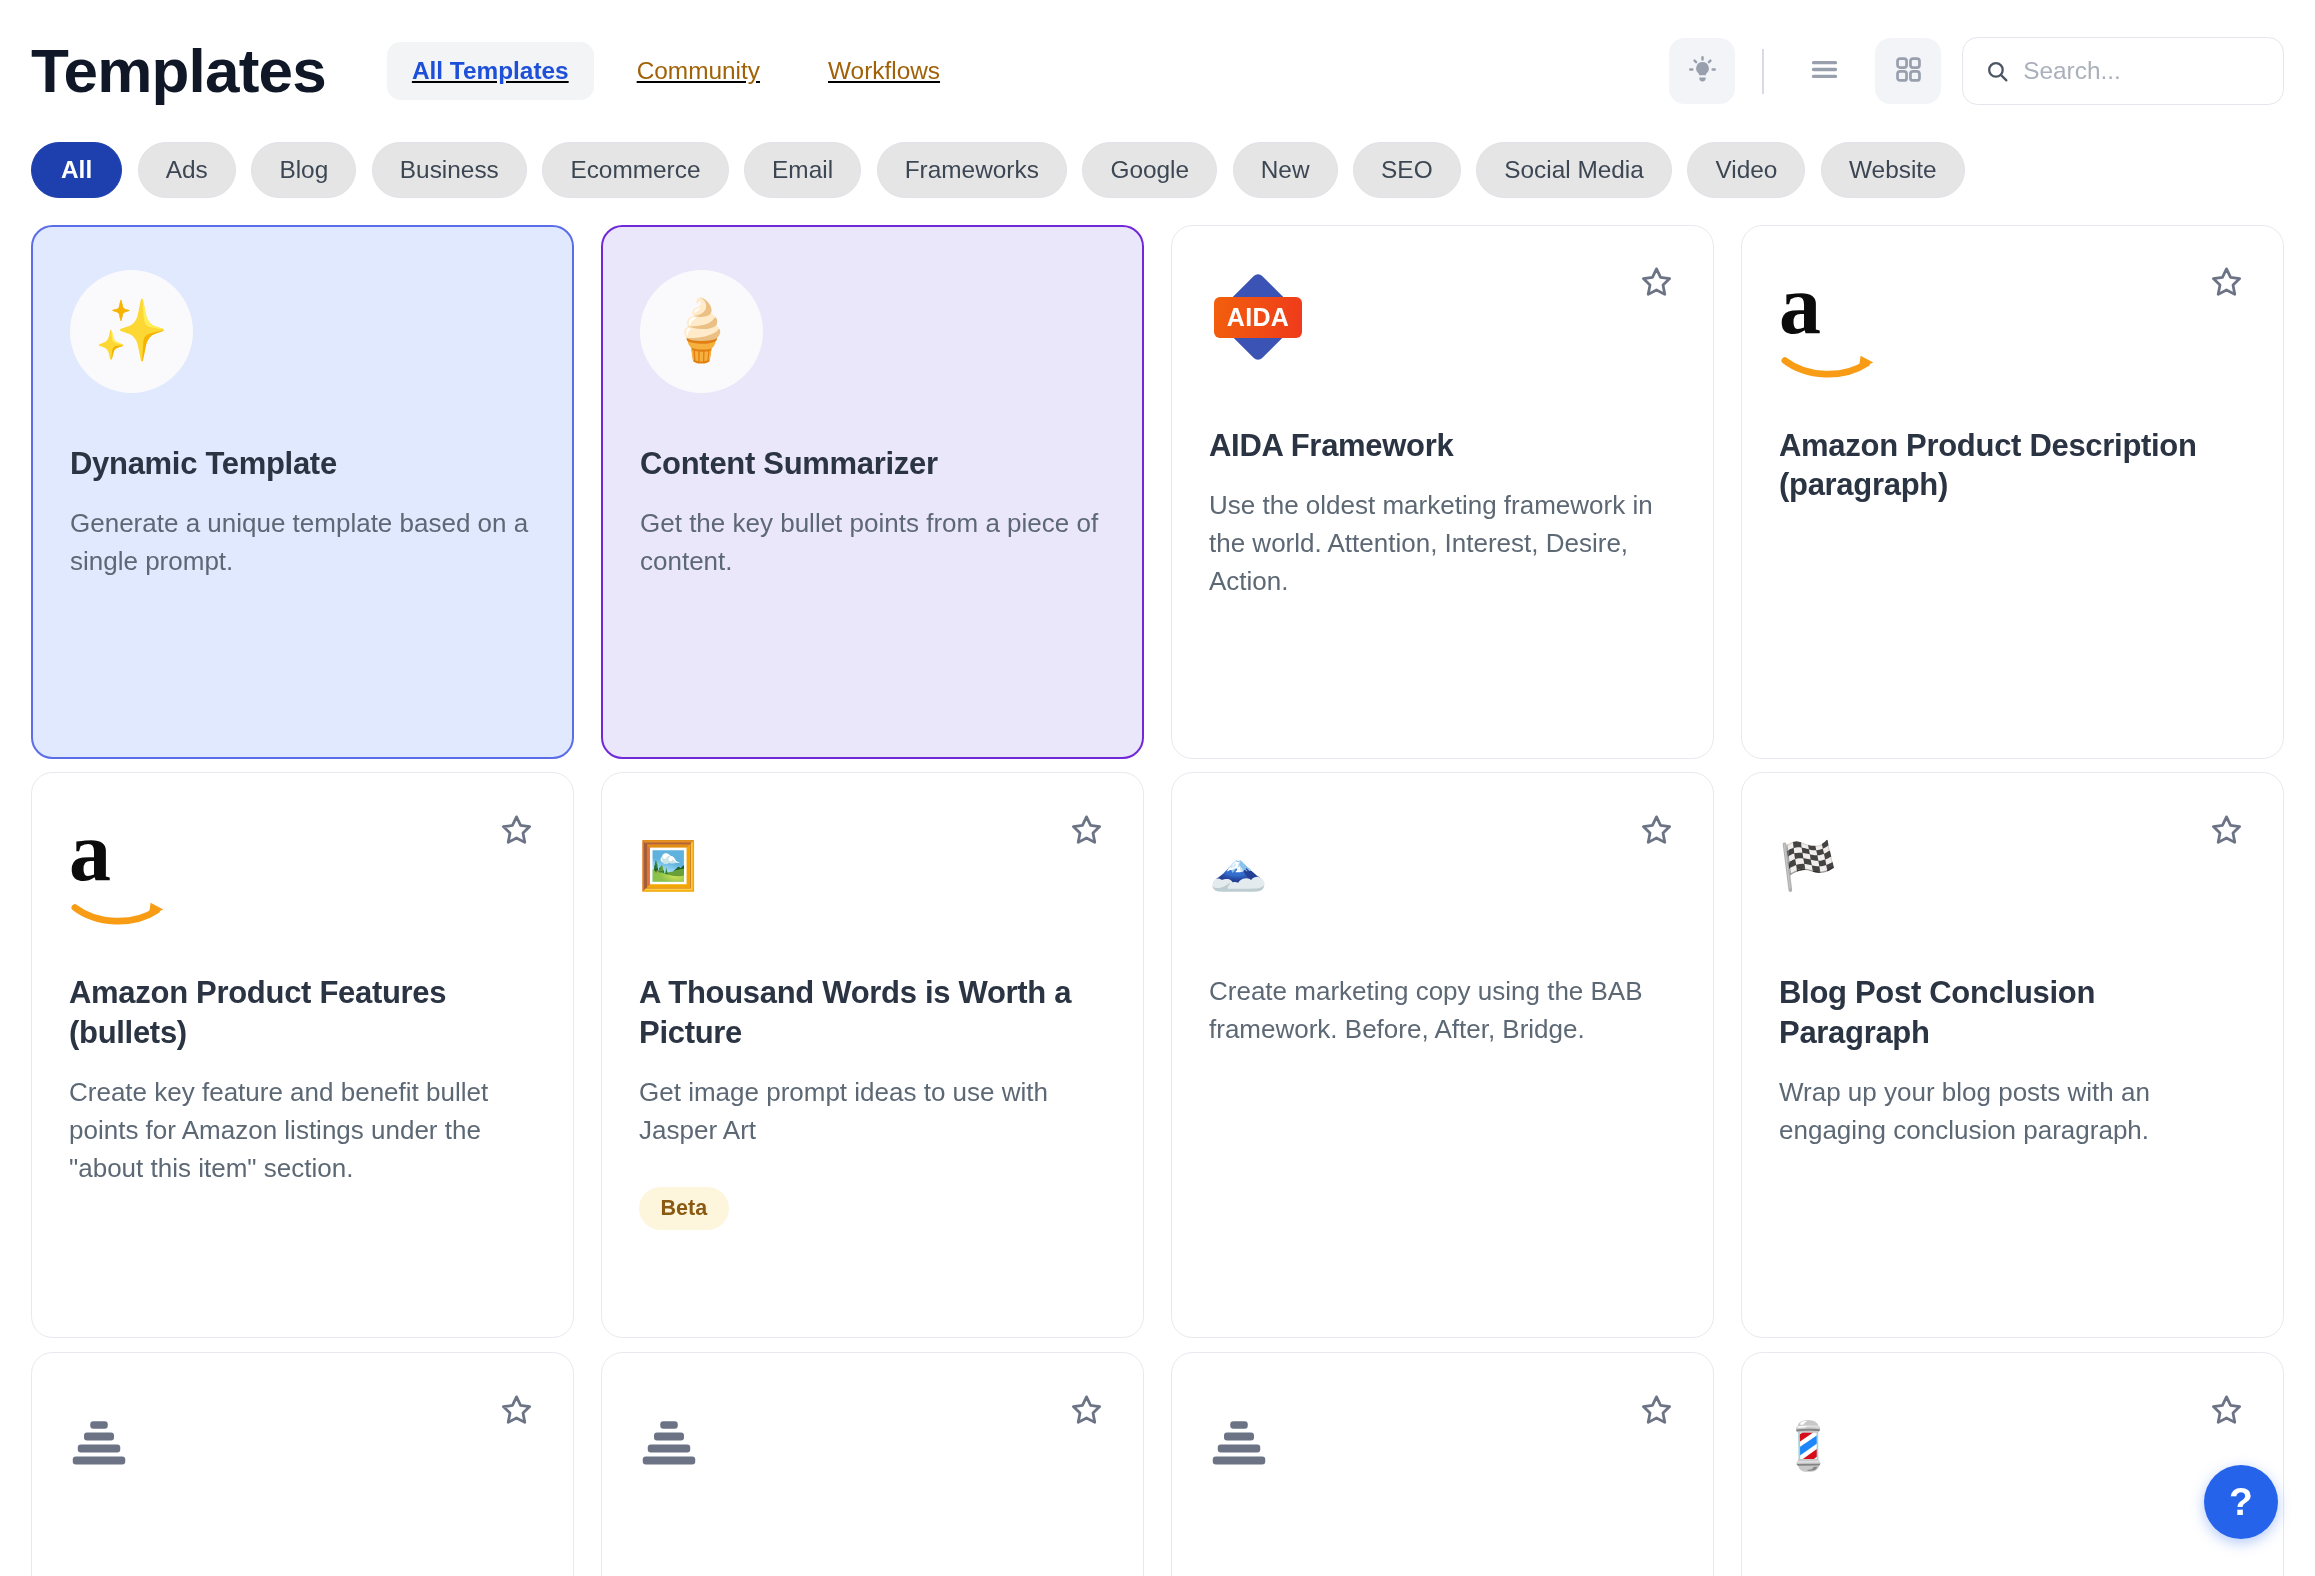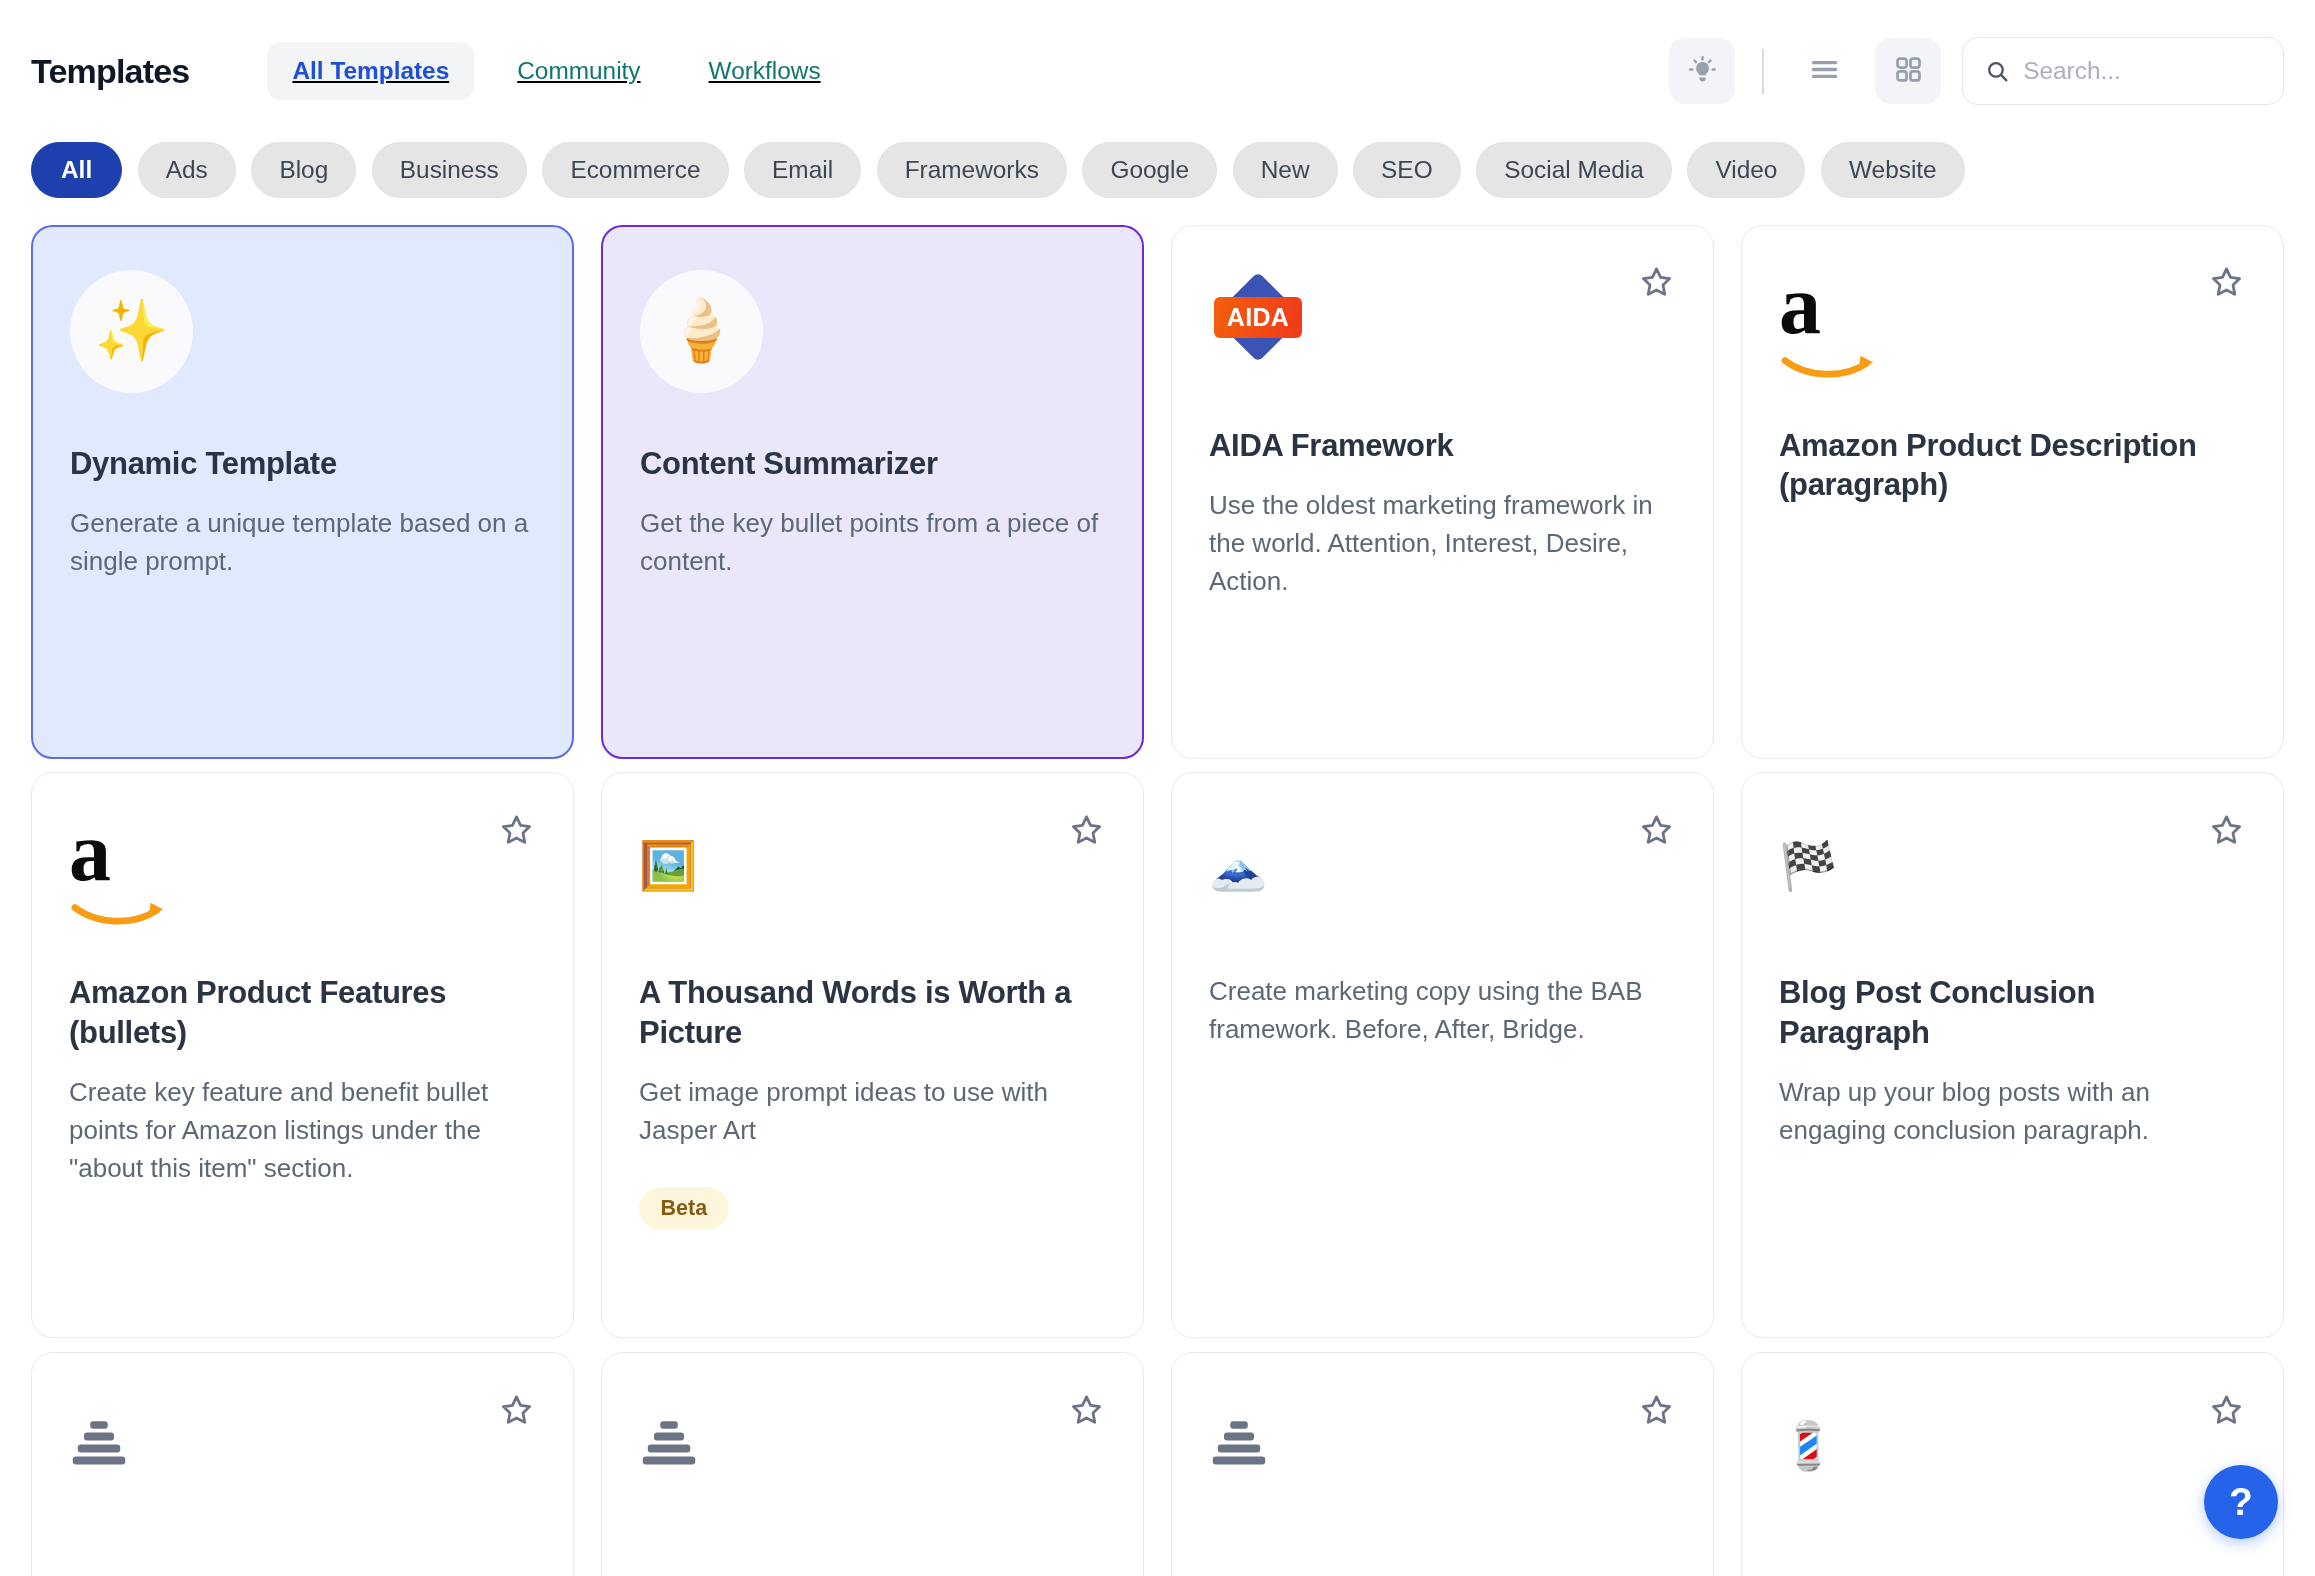--- a/index.html
+++ b/index.html
@@ -21,40 +21,40 @@
 
   
   .header {
     display: flex;
     align-items: center;
     padding: 25px 31px 0 31px;
     height: 117px;
   }
 
   .page-title {
-    font-size: 34px;
+    font-size: 62px;
     font-weight: 700;
     color: #101828;
     letter-spacing: -0.8px;
     line-height: 1;
-    margin-right: 78px;
+    margin-right: 61px;
     white-space: nowrap;
   }
 
   .nav-tabs {
     display: flex;
     align-items: flex-start;
     gap: 18px;
     text-decoration: underline;
   }
 
   .nav-tab {
     font-size: 24.4px;
     font-weight: 500;
-    color: #0f766e;
+    color: #a16207;
     padding: 14.6px 25px;
     border-radius: 13.7px;
     white-space: nowrap;
     cursor: pointer;
     background: transparent;
     border: none;
     font-family: inherit;
   }
 
   .nav-tab.active {

